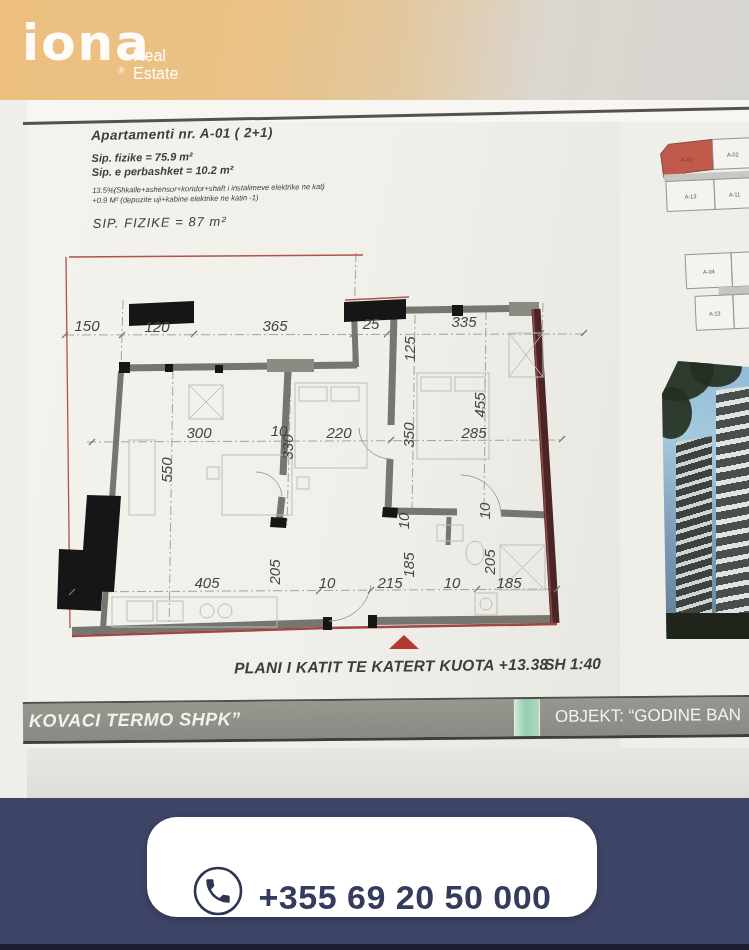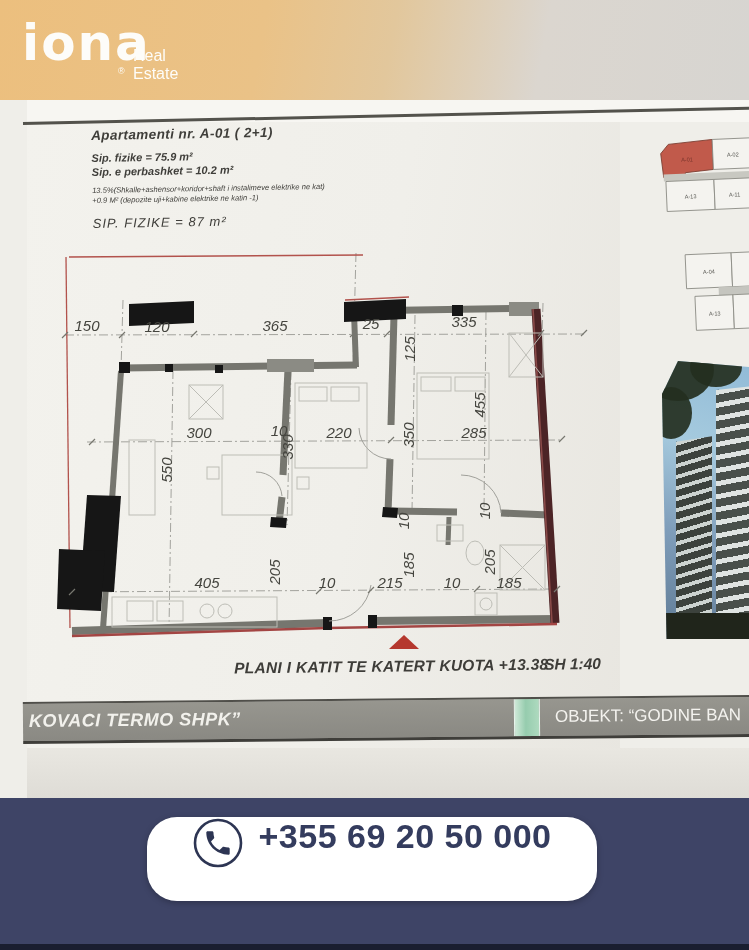--- a/index.html
+++ b/index.html
@@ -65,22 +65,22 @@
     background:linear-gradient(to right,#cfe9d8,#96ccae 45%,#aedabf);
     border-left:1px solid #e8f4ec;border-right:1px solid #e8f4ec;}
   .tb-right{position:absolute;left:532px;top:8px;font-size:17px;color:#f4f3ef;
     white-space:nowrap;}
   .paper-bottom-shade{position:absolute;left:0;top:648px;width:749px;height:50px;
     background:linear-gradient(#e9e7e1,#dedcd6);}
 
   
   .footer{position:absolute;left:0;top:798px;width:749px;height:152px;background:#3e4466;}
   .footer-edge{position:absolute;left:0;bottom:0;width:100%;height:6px;background:#1a1e30;}
-  .phone-card{position:absolute;left:147px;top:19px;width:450px;height:84px;background:#ffffff;
-    border-radius:30px;display:flex;align-items:flex-start;justify-content:center;gap:14px;
+  .phone-card{position:absolute;left:147px;top:19px;width:450px;height:100px;background:#ffffff;
+    border-radius:30px;display:flex;align-items:flex-end;justify-content:center;gap:14px;
     box-shadow:0 2px 6px rgba(0,0,0,.25);cursor:pointer;}
   .phone-number{font-size:34px;font-weight:bold;color:#343c5e;letter-spacing:.5px;
     font-family:"Liberation Sans",sans-serif;}
 
   
   svg text{font-family:"Liberation Sans",sans-serif;fill:#45453f;font-size:15px;
     text-anchor:middle;font-style:italic;}
   svg .kp-label{font-size:5.6px;font-style:normal;fill:#5a5a55;}
   svg .kp-label-red{font-size:5.6px;font-style:normal;fill:#7a352c;}
 </style>

